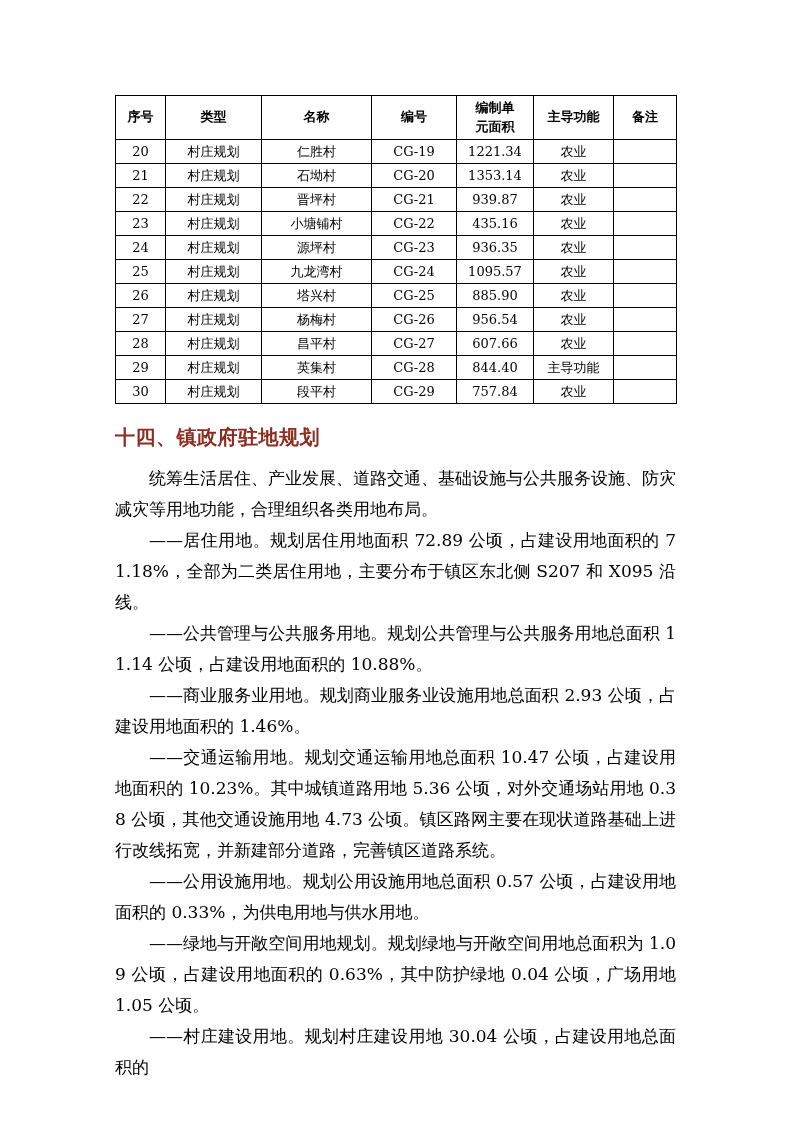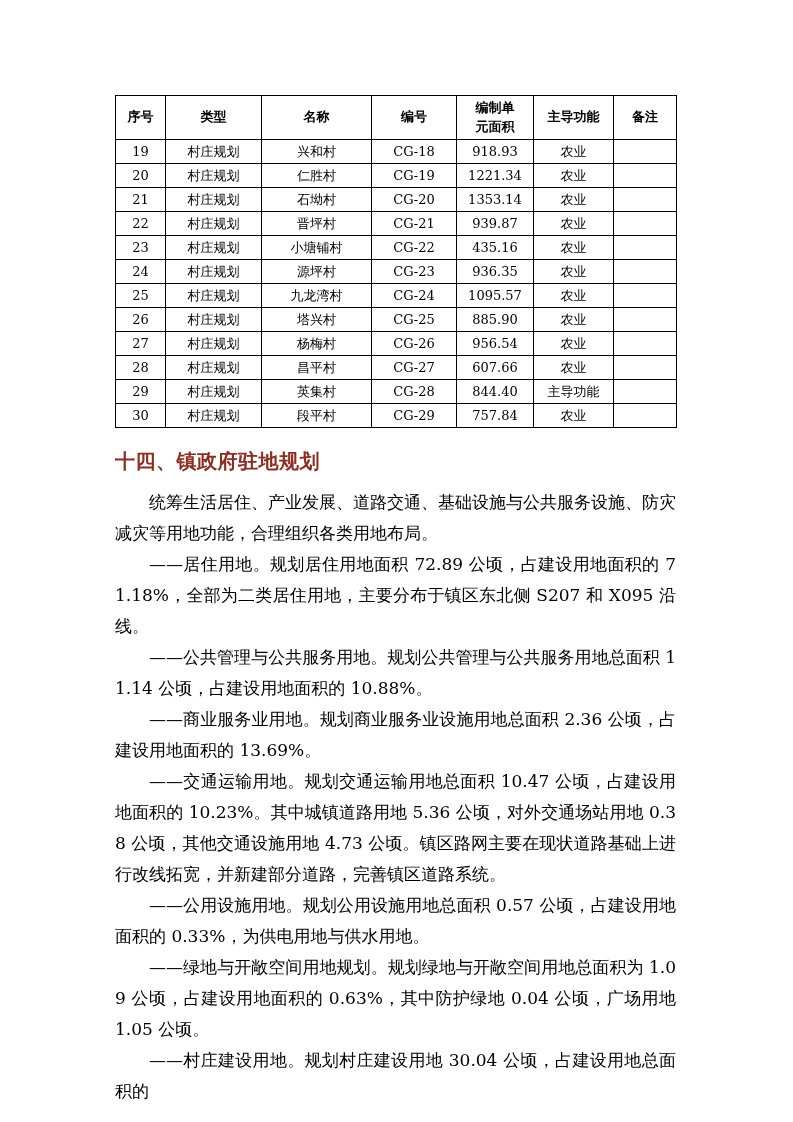--- a/index.html
+++ b/index.html
@@ -94,29 +94,20 @@
             <th>名称</th>
             <th>编号</th>
             <th>编制单
 元面积</th>
             <th>主导功能</th>
             <th>备注</th>
           </tr>
       </thead>
       <tbody>
           <tr>
-            <td>19</td>
-            <td>村庄规划</td>
-            <td>兴和村</td>
-            <td>CG-18</td>
-            <td>918.93</td>
-            <td>农业</td>
-            <td></td>
-          </tr>
-          <tr>
             <td>20</td>
             <td>村庄规划</td>
             <td>仁胜村</td>
             <td>CG-19</td>
             <td>1221.34</td>
             <td>农业</td>
             <td></td>
           </tr>
           <tr>
             <td>21</td>
@@ -210,21 +201,21 @@
           </tr>
         </tbody>
     </table>
 
     <h1 class="section-heading" style="color: rgb(139, 46, 33);">十四、镇政府驻地规划</h1>
 
     <div class="section-body">
         <p class="para">统筹生活居住、产业发展、道路交通、基础设施与公共服务设施、防灾减灾等用地功能，合理组织各类用地布局。</p>
         <p class="para">——居住用地。规划居住用地面积 72.89 公顷，占建设用地面积的 71.18%，全部为二类居住用地，主要分布于镇区东北侧 S207 和 X095 沿线。</p>
         <p class="para">——公共管理与公共服务用地。规划公共管理与公共服务用地总面积 11.14 公顷，占建设用地面积的 10.88%。</p>
-        <p class="para">——商业服务业用地。规划商业服务业设施用地总面积 2.36 公顷，占建设用地面积的 13.69%。</p>
+        <p class="para">——商业服务业用地。规划商业服务业设施用地总面积 2.93 公顷，占建设用地面积的 1.46%。</p>
         <p class="para">——交通运输用地。规划交通运输用地总面积 10.47 公顷，占建设用地面积的 10.23%。其中城镇道路用地 5.36 公顷，对外交通场站用地 0.38 公顷，其他交通设施用地 4.73 公顷。镇区路网主要在现状道路基础上进行改线拓宽，并新建部分道路，完善镇区道路系统。</p>
         <p class="para">——公用设施用地。规划公用设施用地总面积 0.57 公顷，占建设用地面积的 0.33%，为供电用地与供水用地。</p>
         <p class="para">——绿地与开敞空间用地规划。规划绿地与开敞空间用地总面积为 1.09 公顷，占建设用地面积的 0.63%，其中防护绿地 0.04 公顷，广场用地 1.05 公顷。</p>
         <p class="para">——村庄建设用地。规划村庄建设用地 30.04 公顷，占建设用地总面积的</p>
       </div>
 
   </div>
 </div>
 
 </body></html>

